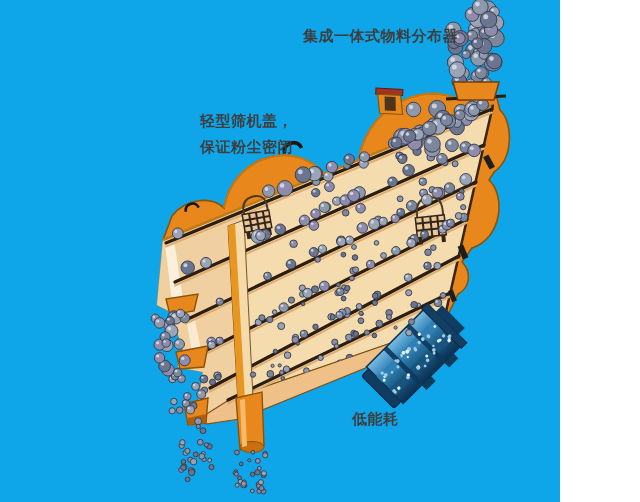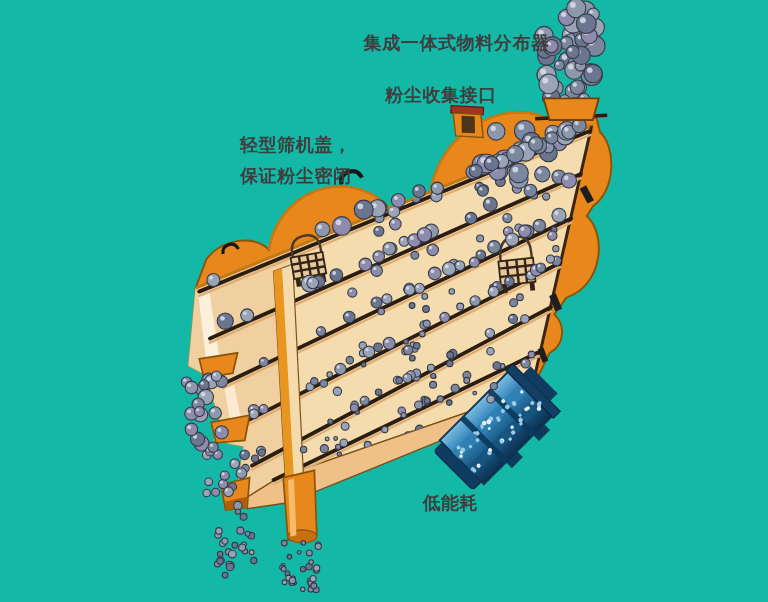--- a/index.html
+++ b/index.html
@@ -1,16 +1,16 @@
 <!DOCTYPE html>
 <html><head>
 <meta charset="utf-8">
 <style>
   html,body{margin:0;padding:0;background:#ffffff;}
-  .stage{position:relative;width:640px;height:502px;background:#14b8a6;overflow:hidden;
+  .stage{position:relative;width:560px;height:502px;background:#0ea5e9;overflow:hidden;
          font-family:"Liberation Sans","DejaVu Sans",sans-serif;}
   .stage svg{position:absolute;left:0;top:0;}
   .lbl{position:absolute;font-weight:bold;font-size:15px;color:#3E3E3E;
        white-space:nowrap;letter-spacing:0.5px;}
 </style>
 </head>
 <body>
 
 <div class="stage">
 
@@ -750,18 +750,17 @@
     <path d="M0,8 C1,1 6,0 9,0 C14,0 17,2 18,8"></path>
   </g>
   <g fill="#1E1E1E">
     <rect x="-7" y="-3" width="14" height="6" transform="translate(489,162) rotate(62)"></rect>
     <rect x="-7" y="-3" width="14" height="6" transform="translate(463,252) rotate(68)"></rect>
     <rect x="-6" y="-3" width="12" height="5" transform="translate(452,296) rotate(70)"></rect>
   </g>
 </svg>
 
 <div class="lbl" style="left:303px;top:27px">集成一体式物料分布器</div>
-<div class="lbl" style="left:321px;top:70px">粉尘收集接口</div>
 <div class="lbl" style="left:200px;top:138px">保证粉尘密闭</div>
 <div class="lbl" style="left:200px;top:112px">轻型筛机盖，</div>
 <div class="lbl" style="left:352px;top:410px">低能耗</div>
 
 </div>
 
 </body></html>

